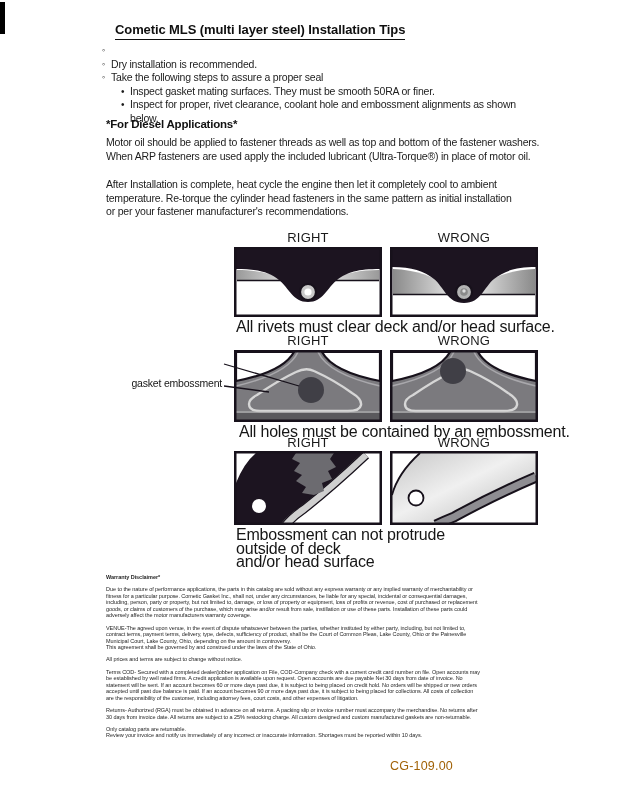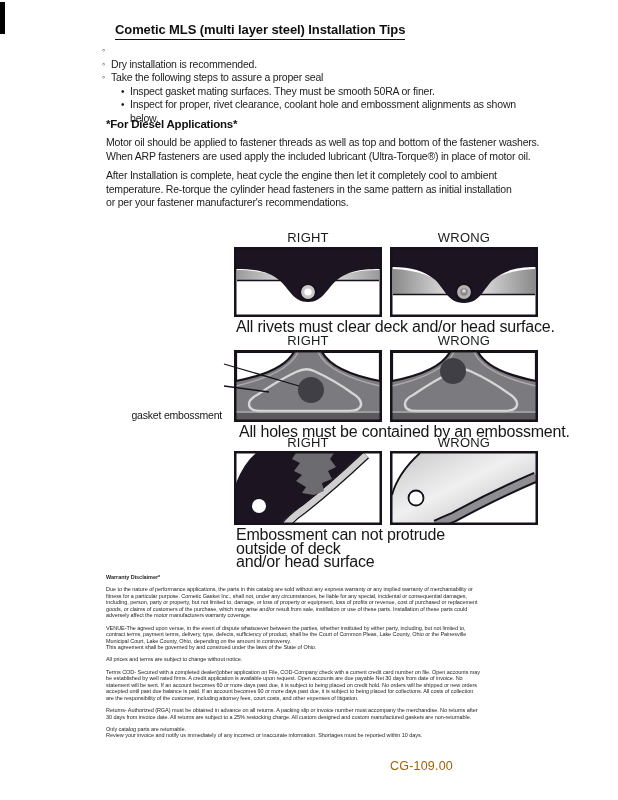--- a/index.html
+++ b/index.html
@@ -57,21 +57,21 @@
     </div>
     <div class="bullet-row sub" style="margin-left:19px;">
       <span class="glyph">•</span>
       <span>Inspect for proper, rivet clearance, coolant hole and embossment alignments as shown below.</span>
     </div>
   </div>
 
   <div class="abs diesel-head">*For Diesel Applications*</div>
   <div class="abs body-txt pre" style="left:106px;top:136px;width:436px;">Motor oil should be applied to fastener threads as well as top and bottom of the fastener washers.
 When ARP fasteners are used apply the included lubricant (Ultra-Torque®) in place of motor oil.</div>
-  <div class="abs body-txt pre" style="left:106px;top:169px;width:436px;">After Installation is complete, heat cycle the engine then let it completely cool to ambient
+  <div class="abs body-txt pre" style="left:106px;top:178px;width:436px;">After Installation is complete, heat cycle the engine then let it completely cool to ambient
 temperature. Re-torque the cylinder head fasteners in the same pattern as initial installation
 or per your fastener manufacturer's recommendations.</div>
 
   <div class="abs dg-head" style="left:234px;top:230px;">RIGHT</div>
   <div class="abs dg-head" style="left:390px;top:230px;">WRONG</div>
 
   <div class="abs" style="left:234px;top:247px;">
     <svg width="148" height="70" viewBox="0 0 148 70">
       <defs>
         <linearGradient id="w1l" x1="0" y1="0" x2="1" y2="0">
@@ -116,21 +116,21 @@
       <circle cx="74" cy="44" r="1.7" fill="#dddddd"></circle>
       <rect x="1.25" y="1.25" width="145.5" height="67.5" fill="none" stroke="#17111b" stroke-width="2.5"></rect>
     </svg>
   </div>
 
   <div class="abs dg-cap" style="left:236px;top:320px;">All rivets must clear deck and/or head surface.</div>
 
   <div class="abs dg-head" style="left:234px;top:333px;">RIGHT</div>
   <div class="abs dg-head" style="left:390px;top:333px;">WRONG</div>
 
-  <div class="abs ptr-label" style="left:90px;top:377px;margin-top:32px;">gasket embossment</div>
+  <div class="abs ptr-label" style="left:90px;top:377px;">gasket embossment</div>
 
   <div class="abs" style="left:234px;top:350px;">
     <svg width="148" height="72" viewBox="0 0 148 72">
       <rect x="2" y="2" width="144" height="68" fill="#7b7a7e"></rect>
       <path d="M64,2 Q54,24 2,36" stroke="#a9a8ac" stroke-width="1.6" fill="none"></path>
       <path d="M84,2 Q94,24 146,36" stroke="#a9a8ac" stroke-width="1.6" fill="none"></path>
       <path d="M2,2 L60,2 Q49,22 2,31 Z" fill="#ffffff" stroke="#17111b" stroke-width="2.2"></path>
       <path d="M146,2 L88,2 Q99,22 146,31 Z" fill="#ffffff" stroke="#17111b" stroke-width="2.2"></path>
       <path d="M26,61 Q15,61 15,54 Q15,49 23,45 Q45,30 62,22 Q72,17 80,21 Q100,30 118,43 Q128,49 127,55 Q126,61 114,61 Z" fill="none" stroke-width="2.4" stroke="#d6d6d6"></path>
       <circle cx="77" cy="40" r="13" fill="#403f46"></circle>

